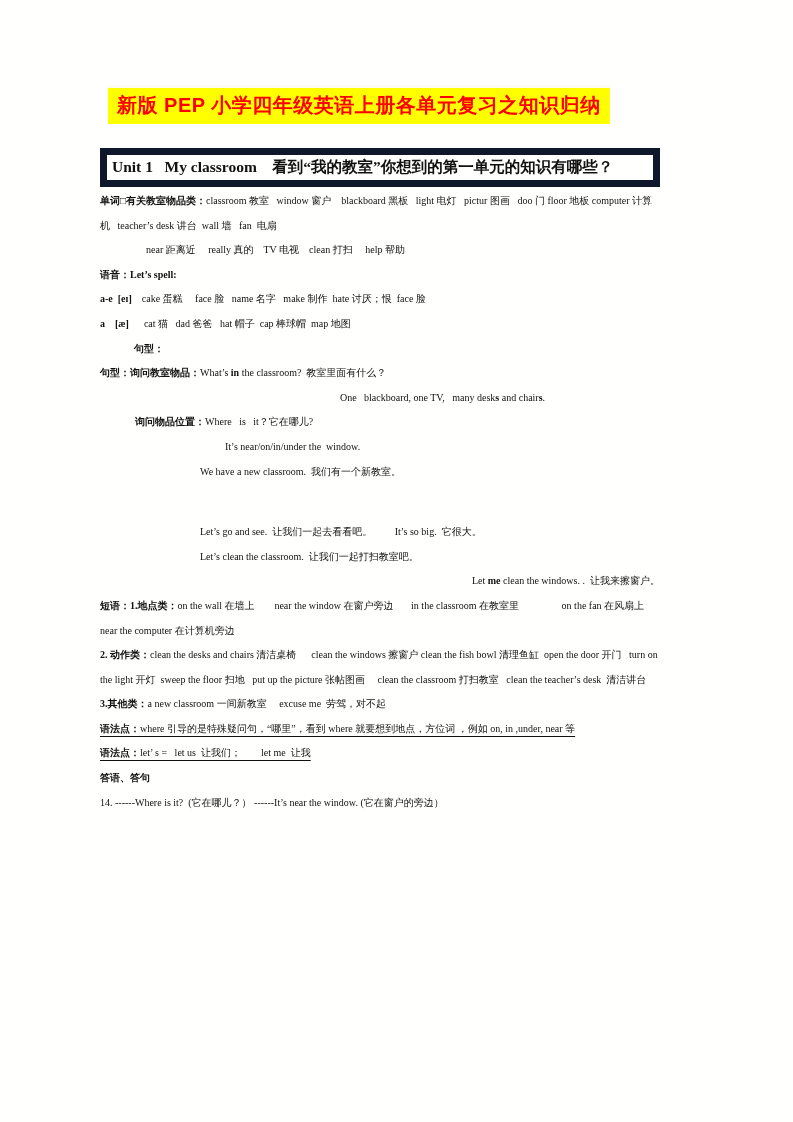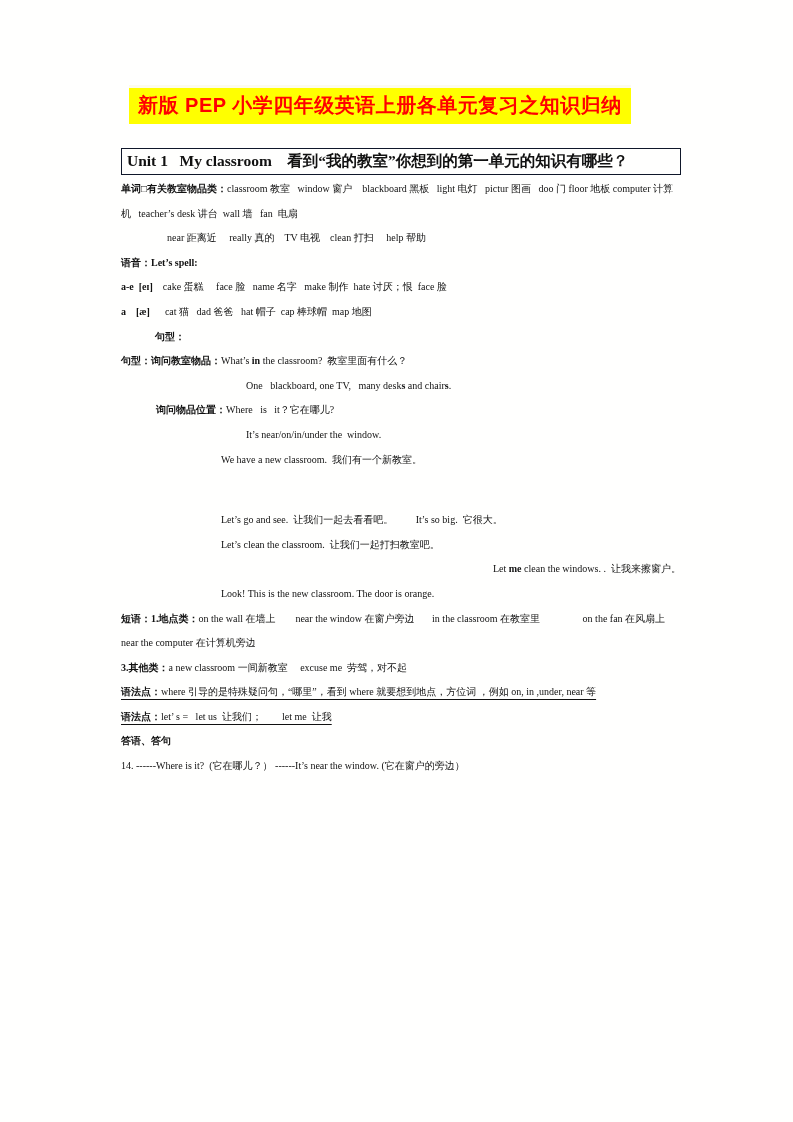--- a/index.html
+++ b/index.html
@@ -7,38 +7,38 @@
     position: relative;
     width: 793px;
     height: 1122px;
     background: #fffffe;
     overflow: hidden;
     font-family: "Liberation Serif", "DejaVu Serif", serif;
     color: #111;
   }
   .content {
     position: absolute;
-    left: 121px;
+    left: 100px;
     top: 88px;
     width: 560px;
   }
   .doc-title {
     display: inline-block;
     margin-left: 8px;
     background: #ffff00;
     color: #ff0000;
     font-family: "Liberation Sans", "DejaVu Sans", sans-serif;
     font-weight: bold;
     font-size: 20px;
     letter-spacing: 0.5px;
     padding: 4px 9px 5px 9px;
     box-shadow: 0 -3px 0 0 #fdfbee;
   }
   .unit-box {
-    border: 1px solid #0f172a;
+    border: 7px solid #0f172a;
     margin-top: 24px;
     margin-bottom: 1px;
     padding: 1px 5px 2px 5px;
     font-size: 15.5px;
     line-height: 22px;
     white-space: pre-wrap;
   }
   .body-text { margin-top: 2px; }
   .para {
     font-size: 10px;
@@ -59,29 +59,29 @@
     <div class="unit-box"><span class="b">Unit 1   My classroom</span><span>    </span><span class="b">看到“我的教室”你想到的第一单元的知识有哪些？</span></div>
 
     <div class="body-text">
         <div class="para"><span class="b">单词</span><span>□</span><span class="b">有关教室物品类：</span><span>classroom 教室   window 窗户    blackboard 黑板   light 电灯   pictur 图画   doo 门 floor 地板 computer 计算机   teacher’s desk 讲台  wall 墙   fan  电扇</span></div>
         <div class="para" style="text-indent: 46px;"><span>near 距离近     really 真的    TV 电视    clean 打扫     help 帮助</span></div>
         <div class="para"><span class="b">语音：Let’s spell:</span></div>
         <div class="para"><span class="b">a-e  [eɪ]</span><span>    cake 蛋糕     face 脸   name 名字   make 制作  hate 讨厌；恨  face 脸</span></div>
         <div class="para"><span class="b">a    [æ]</span><span>      cat 猫   dad 爸爸   hat 帽子  cap 棒球帽  map 地图</span></div>
         <div class="para" style="text-indent: 34px;"><span class="b">句型：</span></div>
         <div class="para"><span class="b">句型：询问教室物品：</span><span>What’s </span><span class="b">in</span><span> the classroom?  教室里面有什么？</span></div>
-        <div class="para" style="text-indent: 125px;"><span>One   blackboard, one TV,   many desk</span><span class="b">s</span><span> and chair</span><span class="b">s</span><span>.</span></div>
+        <div class="para" style="text-indent: 125px; text-align: center;"><span>One   blackboard, one TV,   many desk</span><span class="b">s</span><span> and chair</span><span class="b">s</span><span>.</span></div>
         <div class="para" style="text-indent: 35px;"><span class="b">询问物品位置：</span><span>Where   is   it？它在哪儿?</span></div>
         <div class="para" style="text-indent: 125px;"><span>It’s near/on/in/under the  window.</span></div>
         <div class="para" style="text-indent: 100px;"><span>We have a new classroom.  我们有一个新教室。</span></div>
         <div class="para" style="text-indent: 100px; margin-top: 36px;"><span>Let’s go and see.  让我们一起去看看吧。         It’s so big.  它很大。</span></div>
         <div class="para" style="text-indent: 100px;"><span>Let’s clean the classroom.  让我们一起打扫教室吧。</span></div>
         <div class="para" style="text-indent: 100px; text-align: right;"><span>Let </span><span class="b">me</span><span> clean the windows. .  让我来擦窗户。</span></div>
-        <div class="para" style="text-indent: 100px;"><span>Look! This is the new classroom. The door is orange.</span></div>
         <div class="para"><span class="b">短语：1.地点类：</span><span>on the wall 在墙上        near the window 在窗户旁边       in the classroom 在教室里                 on the fan 在风扇上            near the computer 在计算机旁边</span></div>
+        <div class="para"><span class="b">2. 动作类：</span><span>clean the desks and chairs 清洁桌椅      clean the windows 擦窗户 clean the fish bowl 清理鱼缸  open the door 开门   turn on the light 开灯  sweep the floor 扫地   put up the picture 张帖图画     clean the classroom 打扫教室   clean the teacher’s desk  清洁讲台</span></div>
         <div class="para"><span class="b">3.其他类：</span><span>a new classroom 一间新教室     excuse me  劳驾，对不起</span></div>
         <div class="para u"><span class="b">语法点：</span><span>where 引导的是特殊疑问句，“哪里”，看到 where 就要想到地点，方位词 ，例如 on, in ,under, near 等</span></div>
         <div class="para u"><span class="b">语法点：</span><span>let’ s =   let us  让我们；        let me  让我</span></div>
         <div class="para"><span class="b">答语、答句</span></div>
         <div class="para"><span>14. ------Where is it?  (它在哪儿？） ------It’s near the window. (它在窗户的旁边）</span></div>
       </div>
   </div>
 </div>
 
 </body></html>

